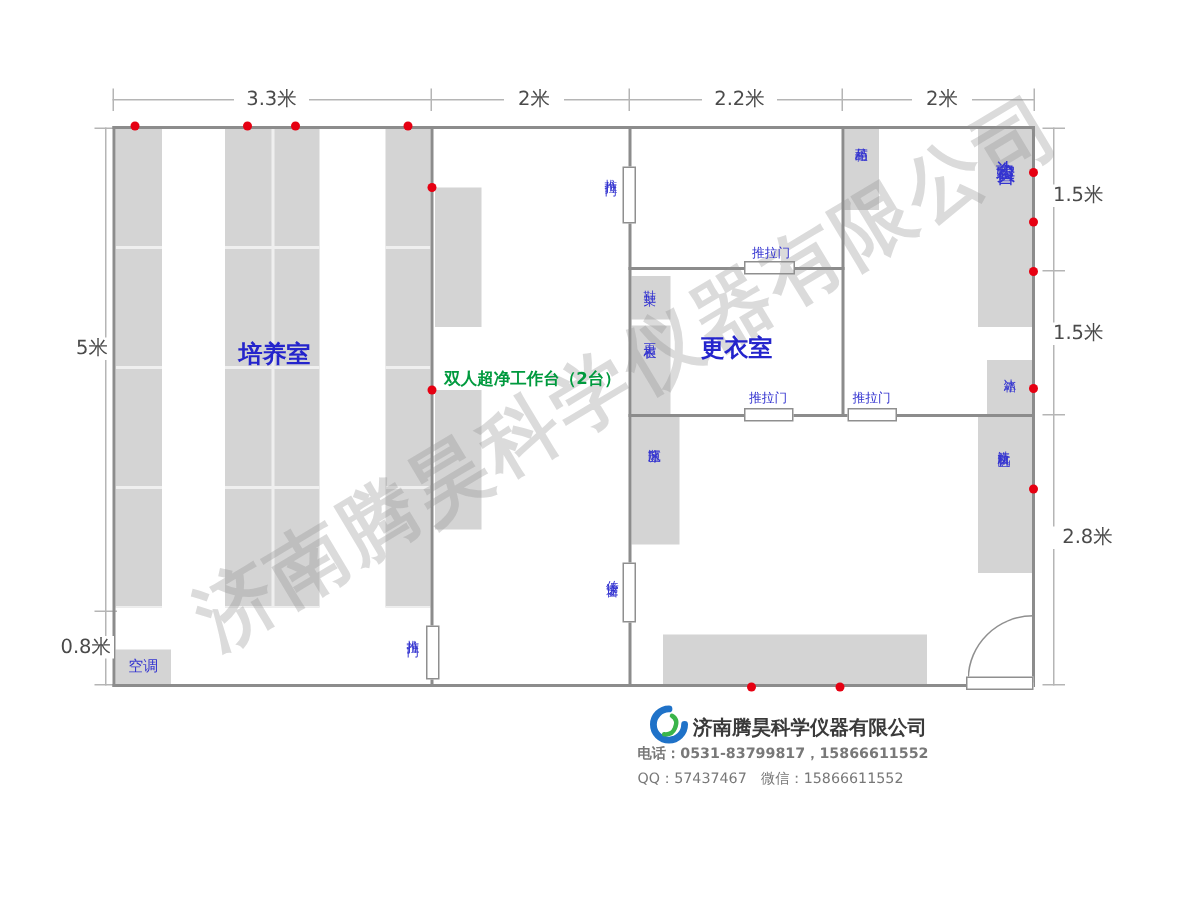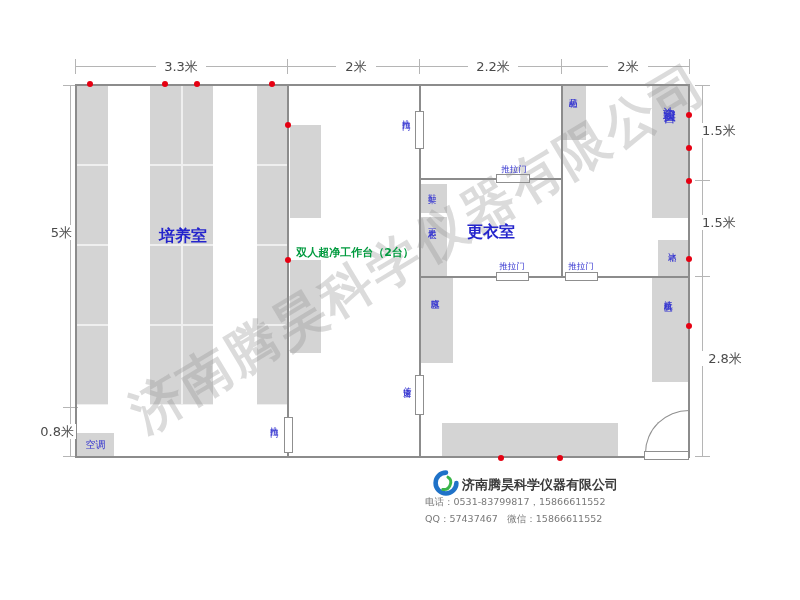--- a/index.html
+++ b/index.html
@@ -157,16 +157,16 @@
   <div class="small-label" style="left:563px;top:262px;width:36px;text-align:center;">推拉门</div>
 
 
   <div class="abs" style="left:433px;top:470px;width:26px;height:26px;z-index:6;">
     <svg width="26" height="26" viewBox="0 0 40 40">
       <path d="M20 4 A16 16 0 1 0 36 20" stroke="#1f72c8" stroke-width="7" fill="none" stroke-linecap="round"></path>
       <path d="M23 11 q7 4 3 13 q-3 7 -11 6" stroke="#3ab54a" stroke-width="4.5" fill="none" stroke-linecap="round"></path>
     </svg>
   </div>
   <div class="footer-company">济南腾昊科学仪器有限公司</div>
-  <div class="footer-line" style="left:425px;top:496px;">电话：0531-83799817，15866611552</div>
+  <div class="footer-line" style="left:425px;top:496px;font-weight:bold;">电话：0531-83799817，15866611552</div>
   <div class="footer-line" style="left:425px;top:513px;">QQ：57437467　微信：15866611552</div>
 
 </div>
 
 </body></html>

